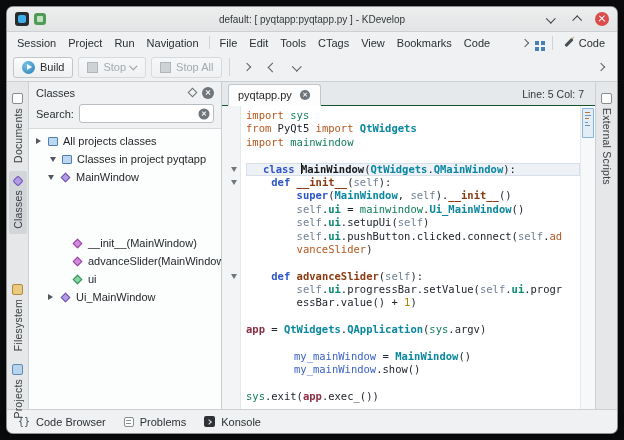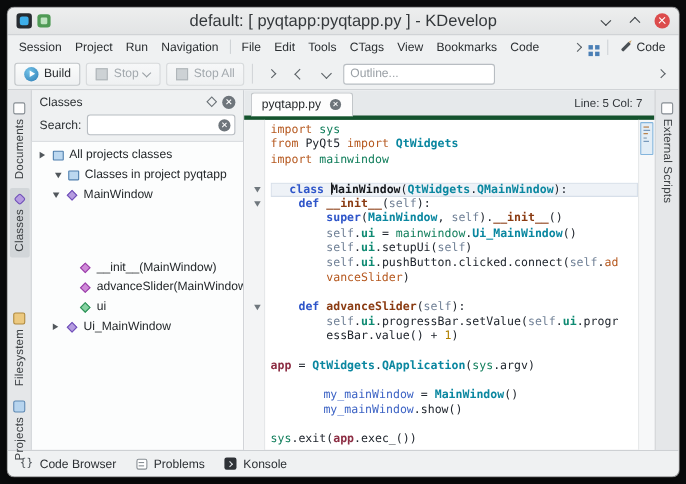--- a/index.html
+++ b/index.html
@@ -9,21 +9,21 @@
           background:#eff1f2;border:1px solid rgba(0,0,0,.4);box-shadow:0 4px 16px rgba(0,0,0,.65);
           display:flex;flex-direction:column;overflow:hidden;color:#26292c;box-sizing:border-box;}
 
   
   .titlebar{height:24px;flex:none;background:linear-gradient(#edeeee,#e2e4e5);
             border-bottom:1px solid #cdd0d3;display:flex;align-items:center;padding:0 8px;position:relative;}
   .app-icon{width:14px;height:14px;border-radius:3px;background:#262b30;position:relative;flex:none;}
   .app-icon::after{content:"";position:absolute;left:3px;top:3px;width:8px;height:8px;border-radius:2px;background:#3daee9;}
   .session-icon{width:12px;height:12px;border-radius:3px;background:#4f9a55;margin-left:5px;flex:none;position:relative;}
   .session-icon::after{content:"";position:absolute;left:3px;top:3px;width:6px;height:6px;border-radius:1px;background:#bfe3c1;}
-  .tb-title{position:absolute;left:0;right:0;text-align:center;font-size:15px;color:#34383b;pointer-events:none;}
+  .tb-title{position:absolute;left:0;right:0;text-align:center;font-size:10px;color:#34383b;pointer-events:none;}
   .tb-buttons{margin-left:auto;display:flex;align-items:center;gap:10px;z-index:1;}
   .tb-btn{width:15px;height:15px;display:flex;align-items:center;justify-content:center;}
   .chev{display:inline-block;width:6px;height:6px;border-left:1.4px solid #3d4246;border-bottom:1.4px solid #3d4246;}
   .chev.down{transform:rotate(-45deg) translateY(-1px);}
   .chev.up{transform:rotate(135deg) translateY(-1px);}
   .close-circle{width:14px;height:14px;border-radius:50%;background:#dc4c4c;position:relative;}
   .close-circle::before,.close-circle::after{content:"";position:absolute;left:3.2px;top:6.3px;width:7.6px;height:1.4px;background:#fff;border-radius:1px;}
   .close-circle::before{transform:rotate(45deg);} .close-circle::after{transform:rotate(-45deg);}
 
   
@@ -94,21 +94,21 @@
   .tri-open{width:0;height:0;border-top:5px solid #51575c;border-left:3.5px solid transparent;border-right:3.5px solid transparent;}
   .ti{flex:none;box-sizing:border-box;}
   .ti-project{width:10px;height:9px;background:#bcd8f0;border:1px solid #4f7fae;border-radius:1px;}
   .ti-class{width:7px;height:7px;background:#b59ce0;border:1px solid #6f4fb8;transform:rotate(45deg);margin:0 2px;}
   .ti-method{width:7px;height:7px;background:#cf8ad8;border:1px solid #9a3fa8;transform:rotate(45deg);margin:0 2px;}
   .ti-field{width:7px;height:7px;background:#86d3a2;border:1px solid #2f9158;transform:rotate(45deg);margin:0 2px;}
   .tree-label{white-space:nowrap;}
 
   
   .editor-col{flex:1;display:flex;flex-direction:column;min-width:0;background:#fff;}
-  .tabbar{height:23px;flex:none;background:#e6e9eb;border-bottom:4px solid #14532d;display:flex;align-items:flex-end;padding:0 2px;}
+  .tabbar{height:23px;flex:none;background:#e6e9eb;border-bottom:1px solid #14532d;display:flex;align-items:flex-end;padding:0 2px;}
   .tab{display:flex;align-items:center;gap:7px;background:#fdfdfd;border:1px solid #c2c6c9;border-bottom:1px solid #fdfdfd;
        border-radius:3px 3px 0 0;height:20px;padding:0 9px;font-size:11px;margin-left:4px;margin-bottom:-1px;color:#25282b;}
   .tab-close{transform:scale(.85);}
   .linecol{margin-left:auto;align-self:center;font-size:10.5px;color:#33373b;padding-right:9px;}
   .editor-body{flex:1;display:flex;min-height:0;position:relative;}
   .iconborder{width:18px;flex:none;background:#f3f4f5;border-right:1px solid #e5e7e9;padding-top:3px;}
   .fold-row{height:13.4px;display:flex;align-items:center;justify-content:flex-end;padding-right:3px;}
   .fold-tri{width:0;height:0;border-top:5px solid #6f777d;border-left:3.5px solid transparent;border-right:3.5px solid transparent;}
   .code{flex:1;min-width:0;padding:3px 0 0 5px;font-family:"DejaVu Sans Mono","Liberation Mono",monospace;
         font-size:10.5px;line-height:13.4px;white-space:pre;overflow:hidden;}
@@ -210,21 +210,20 @@
     <span class="tb-sep"></span>
     <span class="smallbtn">
         <span class="ov-chev"></span>
       </span>
     <span class="smallbtn">
         <span class="nav-chev-left"></span>
       </span>
     <span class="smallbtn">
         <span class="nav-chev-down"></span>
       </span>
-    <input class="outline-input" placeholder="Outline..." style="">
     <span class="smallbtn" style="margin-left:auto">
         <span class="ov-chev"></span>
       </span>
   </div>
 
   <div class="main">
     <div class="vtabbar left" id="left-tabs">
         <div class="vtab">
           <span class="vicon ic-documents"></span>
           <span class="vlabel">Documents</span>

